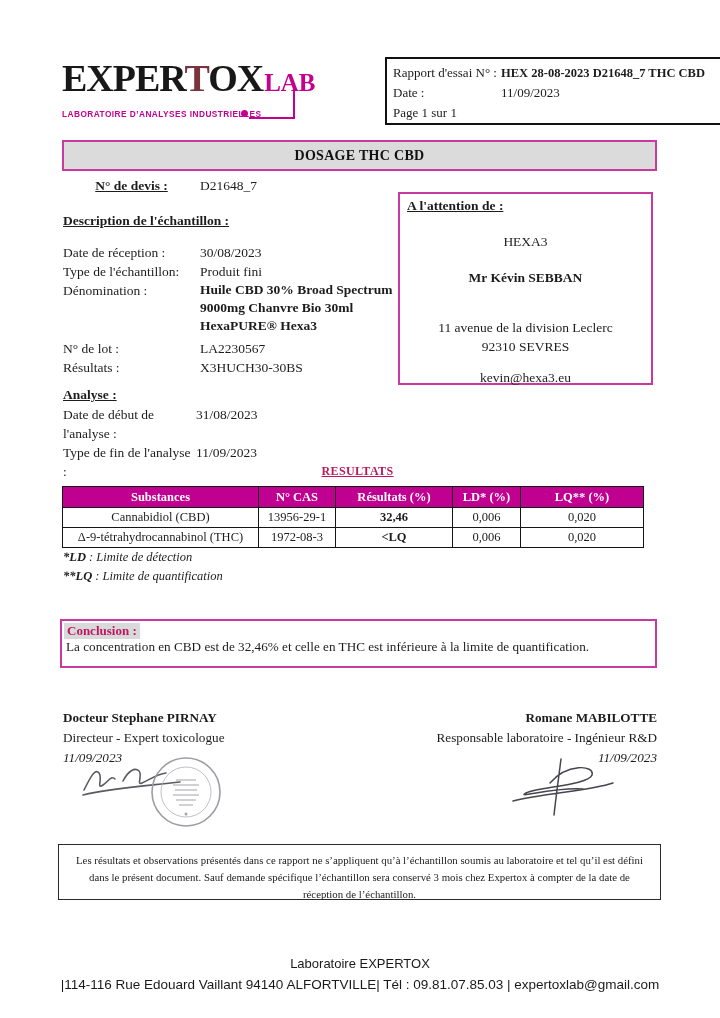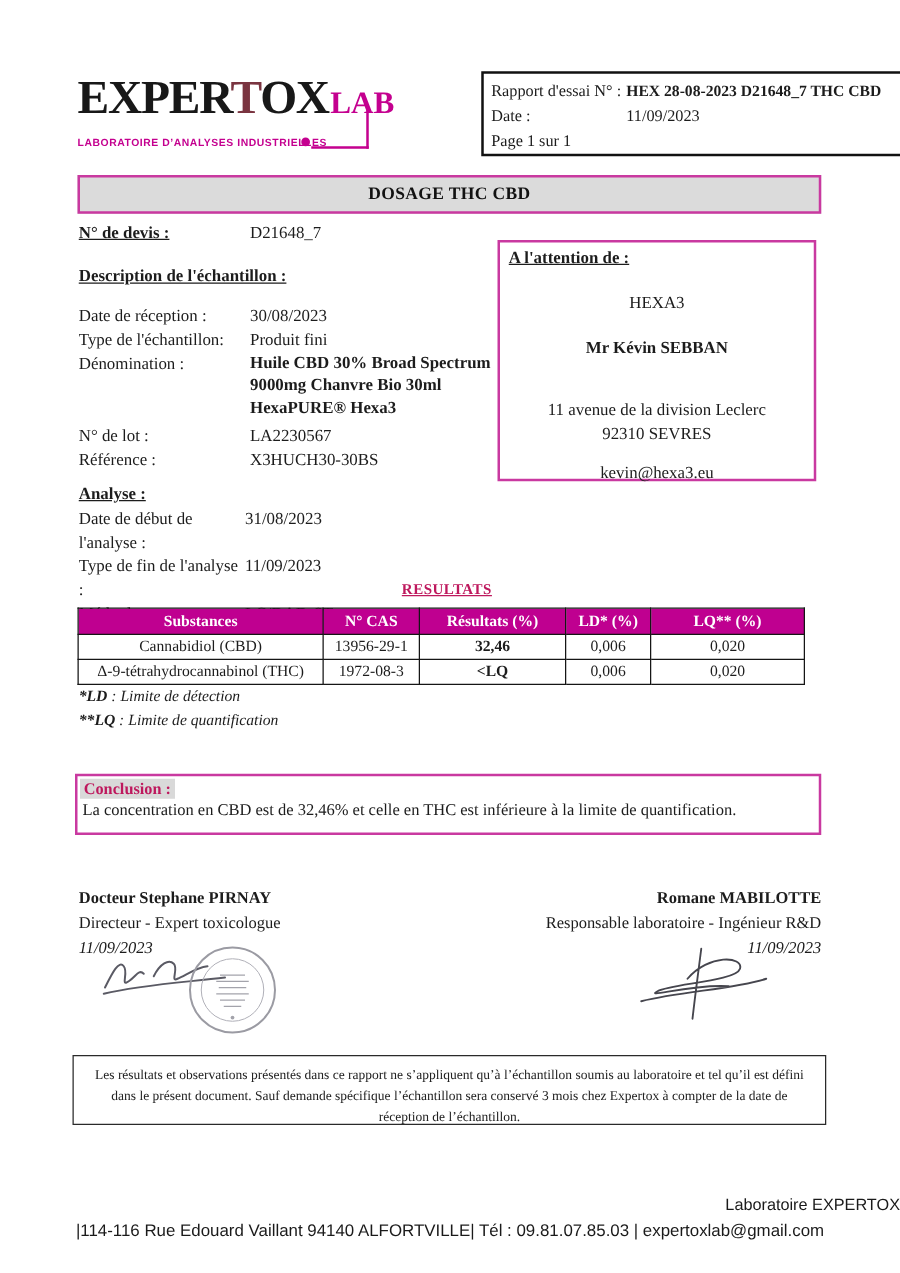--- a/index.html
+++ b/index.html
@@ -30,21 +30,21 @@
   .report-value{font-weight:bold;font-size:12.5px;}
   .report-value.normal{font-weight:normal;font-size:13px;}
   
   .banner{
     position:absolute;left:62px;top:140px;width:591px;height:27px;
     background:#dbdbdb;border:2px solid #c939a0;
     display:flex;align-items:center;justify-content:center;
     font-weight:bold;font-size:14px;letter-spacing:.3px;color:#111;
   }
   
-  .h-underline{font-weight:bold;text-decoration:underline;font-size:13.5px;}
+  .h-underline{font-weight:bold;text-decoration:underline;font-size:13.5px;text-align:center;}
   .devis-row{position:absolute;left:63px;top:178px;display:flex;font-size:13.5px;}
   .devis-row .lbl{width:137px;flex:none;}
   .desc-heading{position:absolute;left:63px;top:213px;}
   .sample-rows{position:absolute;left:63px;top:243px;width:330px;font-size:13.5px;}
   .srow{display:flex;line-height:19px;}
   .srow .lbl{width:137px;flex:none;}
   .srow .val.bold{font-weight:bold;white-space:pre-line;line-height:18px;padding-bottom:4px;}
   .analyse-heading{position:absolute;left:63px;top:387px;}
   .analyse-rows{position:absolute;left:63px;top:405px;width:340px;font-size:13.5px;}
   .arow{display:flex;line-height:19px;}
@@ -93,21 +93,21 @@
   .disclaimer{
     position:absolute;left:58px;top:844px;width:583px;height:40px;
     border:1.5px solid #2a2a2a;padding:7px 9px;
     font-size:10.8px;text-align:center;line-height:17px;color:#222;
   }
   
   .footer{
     position:absolute;left:0;top:954px;width:100%;text-align:center;
     font-family:"Liberation Sans",sans-serif;color:#1a1a1a;
   }
-  .footer .line1{font-size:13px;line-height:20px;text-align:right;}
+  .footer .line1{font-size:13px;line-height:20px;}
   .footer .line2{font-size:13.5px;line-height:21px;}
 </style>
 </head>
 <body>
 
 <div class="page">
 
   <div class="logo">
     <div class="logo-text"><span>EXPER</span><span class="logo-t">T</span><span>OX</span><span class="logo-lab">LAB</span></div>
     <div class="logo-tagline">LABORATOIRE D’ANALYSES INDUSTRIELLES</div>
@@ -159,21 +159,21 @@
       <span class="lbl">Dénomination :</span>
       <span class="val bold">Huile CBD 30% Broad Spectrum
 9000mg Chanvre Bio 30ml
 HexaPURE® Hexa3</span>
     </div>
     <div class="srow">
       <span class="lbl">N° de lot :</span>
       <span class="val">LA2230567</span>
     </div>
     <div class="srow">
-      <span class="lbl">Référence :</span>
+      <span class="lbl">Résultats :</span>
       <span class="val">X3HUCH30-30BS</span>
     </div>
   </div>
 
   <div class="analyse-heading h-underline">Analyse :</div>
   <div class="analyse-rows">
     <div class="arow">
       <span class="lbl">Date de début de l'analyse :</span>
       <span>31/08/2023</span>
     </div>

